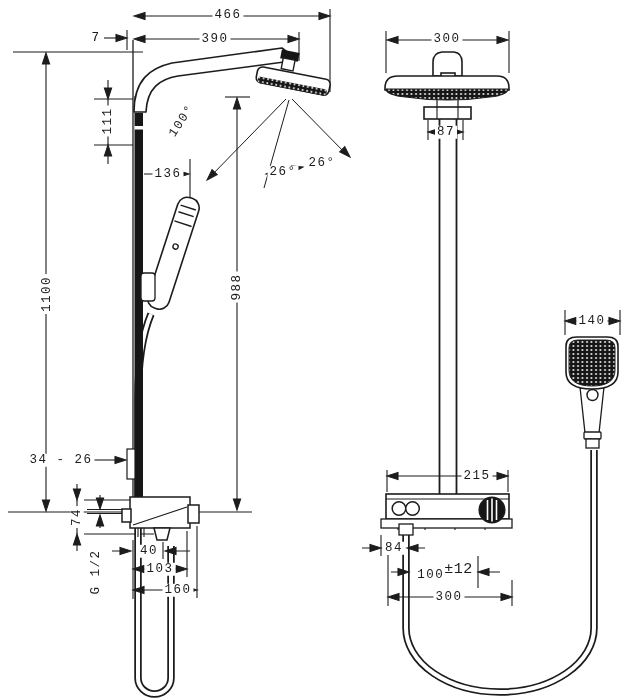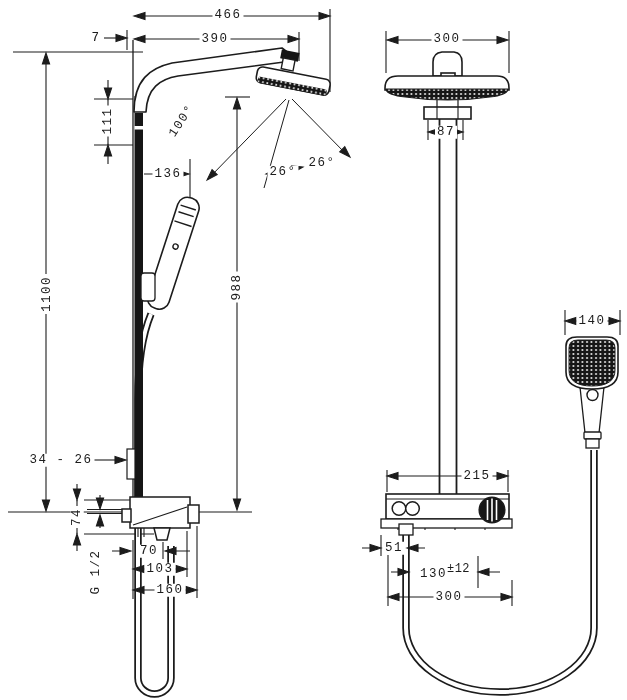--- a/index.html
+++ b/index.html
@@ -3,21 +3,21 @@
 <meta charset="utf-8">
 <style>
   html,body{margin:0;padding:0;background:#fff;}
   .canvas{position:relative;width:627px;height:700px;background:#fff;overflow:hidden;
           font-family:Liberation Mono, monospace;color:#1c1c1c;}
   svg{position:absolute;left:0;top:0;}
   .dim{position:absolute;font-size:12.5px;letter-spacing:1.5px;white-space:nowrap;
        transform:translate(-50%,-50%);background:#fff;padding:0 2px;line-height:1;color:#1c1c1c;}
   .rot{transform:translate(-50%,-50%) rotate(-90deg);}
   .rot57{transform:translate(-50%,-50%) rotate(-57deg);}
-  .dim sup{font-size:12px;letter-spacing:0.5px;}
+  .dim sup{font-size:15px;letter-spacing:0.5px;}
 </style>
 </head>
 <body>
 
 <div class="canvas">
 
 <svg width="627" height="700" viewBox="0 0 627 700">
   <defs>
     <pattern id="dots" width="4.5" height="4" patternUnits="userSpaceOnUse">
       <rect width="4.5" height="4" fill="#161616"></rect>
@@ -235,25 +235,25 @@
 <span class="dim rot" style="left:108px;top:121px">111</span>
 <span class="dim rot57" style="left:182px;top:121px">100°</span>
 <span class="dim" style="left:168px;top:174px">136</span>
 <span class="dim rot" style="left:47px;top:294px">1100</span>
 <span class="dim rot" style="left:237px;top:287px">988</span>
 <span class="dim" style="left:283px;top:172px">26°</span>
 <span class="dim" style="left:322px;top:163px">26°</span>
 <span class="dim" style="left:61px;top:460px">34 - 26</span>
 <span class="dim rot" style="left:77px;top:517px">74</span>
 <span class="dim rot" style="left:96px;top:572px">G 1/2</span>
-<span class="dim" style="left:149px;top:551px">70</span>
+<span class="dim" style="left:149px;top:551px">40</span>
 <span class="dim" style="left:160px;top:569px">103</span>
-<span class="dim" style="left:170px;top:590px">160</span>
+<span class="dim" style="left:178px;top:590px">160</span>
 
 <span class="dim" style="left:447px;top:39px">300</span>
 <span class="dim" style="left:446px;top:132px">87</span>
 <span class="dim" style="left:592px;top:321px">140</span>
 <span class="dim" style="left:477px;top:476px">215</span>
-<span class="dim" style="left:394px;top:548px">51</span>
-<span class="dim" style="left:445px;top:572px"><span>130</span><sup>±12</sup></span>
+<span class="dim" style="left:394px;top:548px">84</span>
+<span class="dim" style="left:445px;top:572px"><span>100</span><sup>±12</sup></span>
 <span class="dim" style="left:449px;top:597px">300</span>
 
 </div>
 
 </body></html>

